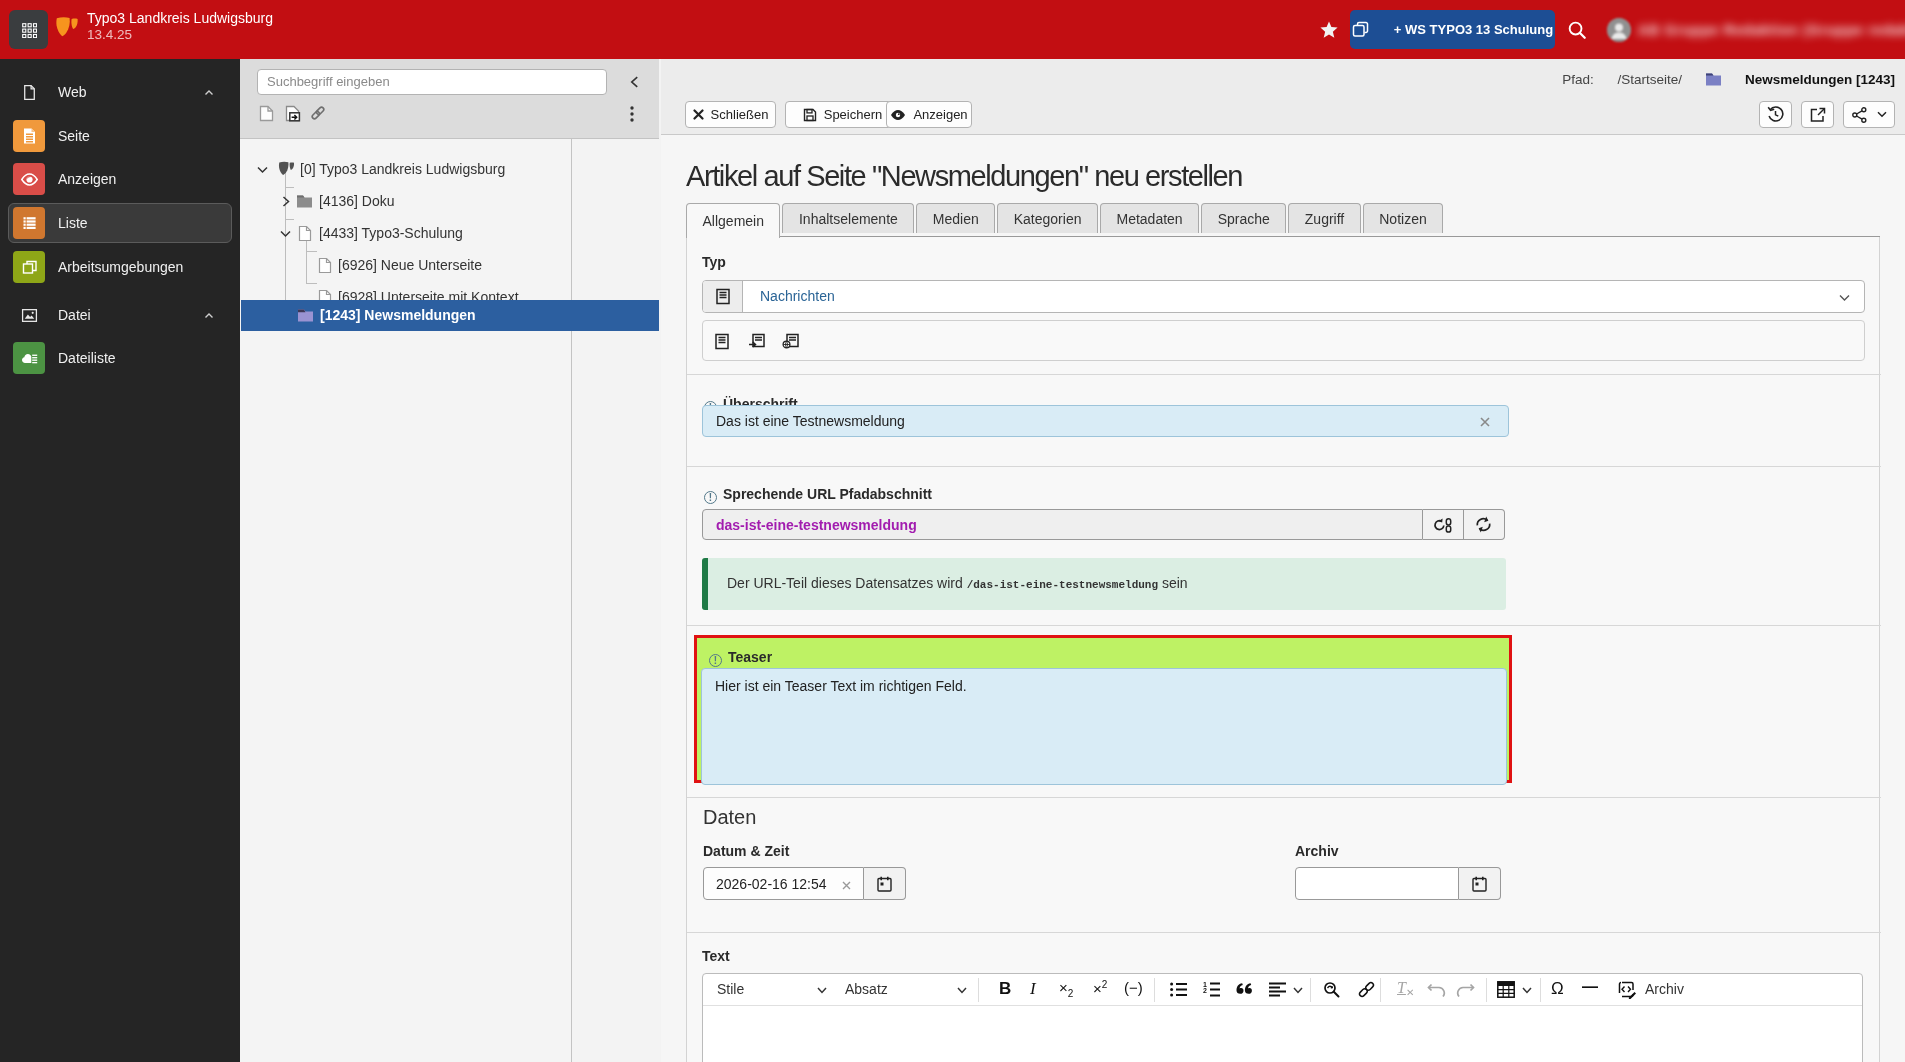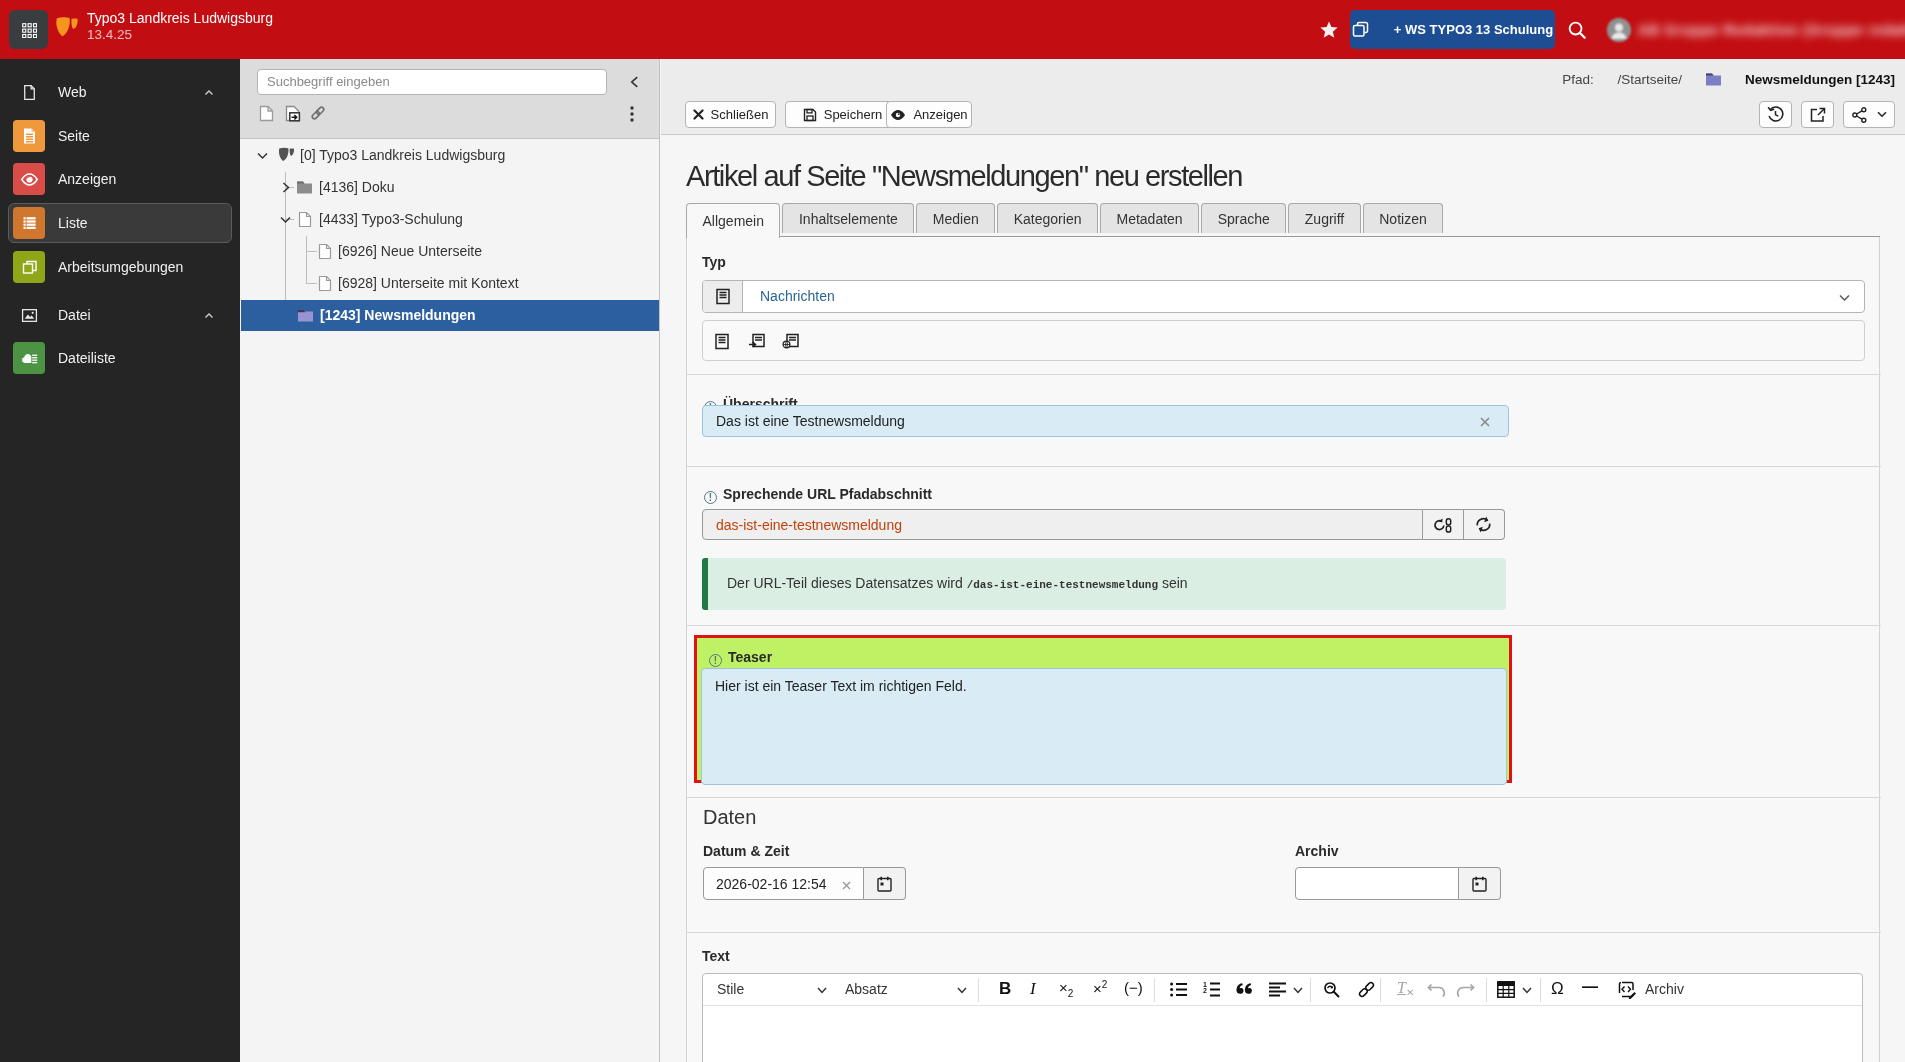--- a/index.html
+++ b/index.html
@@ -20,24 +20,24 @@
 
 
 #sidebar { position:absolute; left:0; top:59px; width:240px; height:1003px; background:#252525; color:#f0f0f0; }
 .mitem { position:absolute; left:0; width:240px; height:32px; }
 .mitem .ic { position:absolute; left:13px; top:0; width:32px; height:32px; border-radius:4px; display:flex; align-items:center; justify-content:center; }
 .mitem .lb { position:absolute; left:58px; top:0; height:32px; display:flex; align-items:center; font-size:14px; }
 .chev { position:absolute; right:26px; top:12px; width:10px; height:10px; }
 #activerow { position:absolute; left:8px; top:144px; width:224px; height:40px; background:#3a3a3a; border:1px solid #5b5b5b; border-radius:6px; }
 
 
-#treepanel { position:absolute; left:240px; top:59px; width:420px; height:1003px; background:#f4f4f4; border-right:1px solid #c3c3c3; }
+#treepanel { position:absolute; left:240px; top:59px; width:332px; height:1003px; background:#f4f4f4; border-right:1px solid #c3c3c3; }
 #treetoolbar { position:absolute; left:0; top:0; width:419px; height:80px; background:#dcdcdc; border-bottom:1px solid #c3c3c3; }
 #treesearch { position:absolute; left:17px; top:10px; width:350px; height:26px; background:#fff; border:1px solid #b3b3b3; border-radius:4px; font-size:13px; color:#8a8a8a; line-height:24px; padding-left:9px; }
-.trow { position:absolute; left:0; width:419px; height:32px; font-size:14px; color:#333; }
+.trow { position:absolute; left:0; width:419px; height:32px; font-size:14px; color:#333;margin-top:14px; }
 .trow span { position:absolute; top:7px; }
 #selrow { position:absolute; left:1px; top:241px; width:418px; height:31px; background:#2c5fa0; color:#fff; font-weight:bold; font-size:14px; }
 
 
 #content { position:absolute; left:661px; top:59px; width:1244px; height:1003px; background:#f6f6f6; }
 #docheader { position:absolute; left:0; top:0; width:1244px; height:76px; background:#ececec; border-bottom:1px solid #c9c9c9; }
 #pfad { position:absolute; right:10px; top:13px; font-size:13.5px; color:#444; display:flex; align-items:center; gap:20px; }
 #pfad b { color:#111; }
 .dbtn { position:absolute; top:42px; height:27px; background:#fdfdfd; border:1px solid #b3b3b3; border-radius:4px; font-size:13px; font-weight:500; color:#222; display:flex; align-items:center; justify-content:center; gap:7px; }
 #main { position:absolute; left:0; top:77px; width:1244px; height:926px; background:#f6f6f6; }
@@ -381,21 +381,21 @@
         <div class="abs" style="left:13px;top:7px;font-size:14px;color:#222;">Das ist eine Testnewsmeldung</div>
         <svg class="abs" style="right:18px;top:11px;" width="10" height="10" viewBox="0 0 10 10">
             <path d="M1 1 L9 9 M9 1 L1 9" stroke="#8a8a8a" stroke-width="1.6"></path>
           </svg>
       </div>
       <div class="divider" style="top:229px;"></div>
 
       <div class="flabel" style="left:17px;top:249px;"><span class="info">!</span>Sprechende URL Pfadabschnitt</div>
       <div class="abs" style="left:15px;top:272px;width:803px;height:31px;">
         <div class="abs" style="left:0;top:0;width:721px;height:31px;background:#efefef;border:1px solid #999;border-radius:4px 0 0 4px;">
-            <div class="abs" style="left:13px;top:7px;font-size:14px;color:#c2410c;">das-ist-eine-testnewsmeldung</div>
+            <div class="abs" style="left:13px;top:7px;font-size:14px;color:#a21caf;font-weight:bold;">das-ist-eine-testnewsmeldung</div>
           </div>
         <div class="abs" style="left:721px;top:0;width:41px;height:31px;background:#f2f2f2;border:1px solid #999;border-left:none;">
           <svg class="abs" style="left:10px;top:7px;" width="20" height="17" viewBox="0 0 20 17">
               <path d="M10.8 8.5 A4.4 4.4 0 1 1 8.4 4.2" fill="none" stroke="#222" stroke-width="1.7"></path>
               <path d="M9.6 1.4 L9.2 5.6 L5.4 4.2 Z" fill="#222"></path>
               <g fill="none" stroke="#222" stroke-width="1.5">
                 <rect x="13.3" y="1.8" width="4.4" height="6.2" rx="2.2"></rect>
                 <rect x="13.3" y="8.9" width="4.4" height="6.2" rx="2.2"></rect>
               </g>
             </svg>

